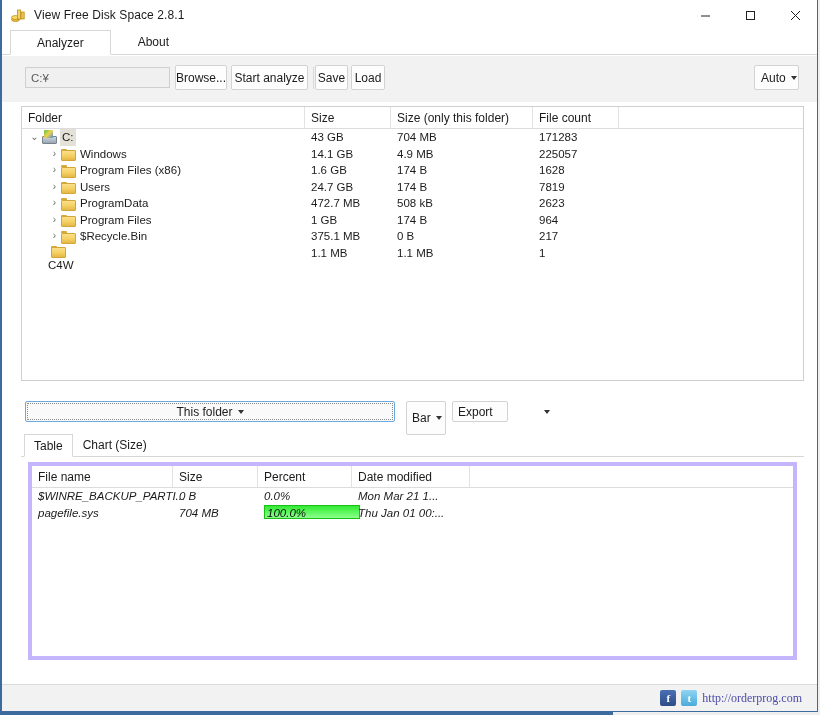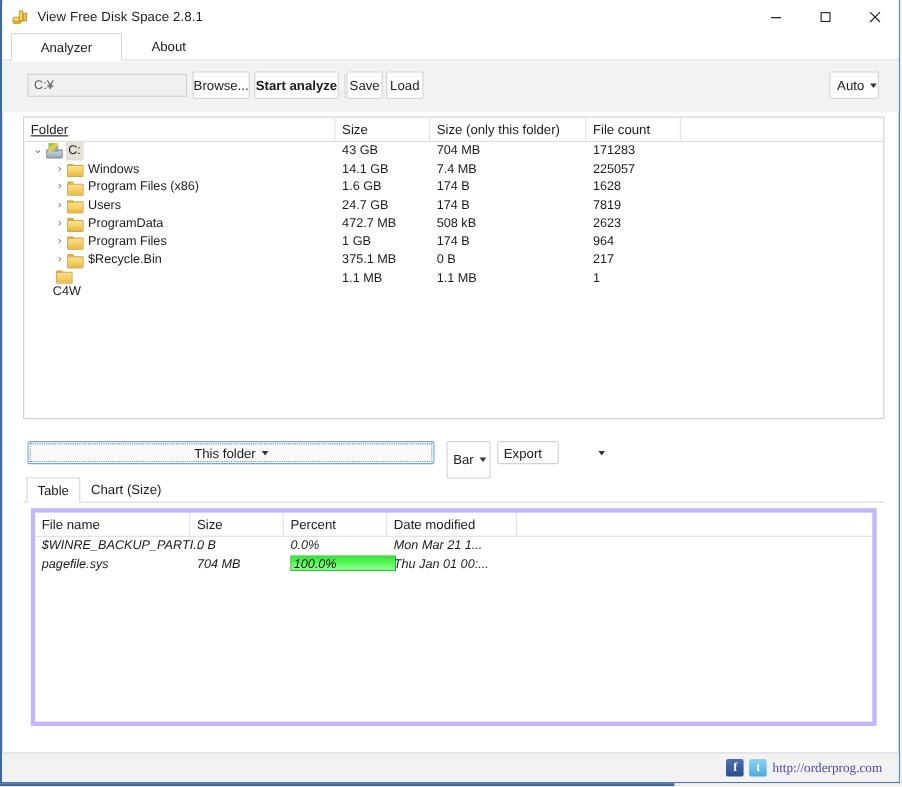--- a/index.html
+++ b/index.html
@@ -111,21 +111,21 @@
     border: 1px solid #d3d3d3;
     border-radius: 2px;
     font-size: 12px; color: #1b1b1b;
     font-family: "Liberation Sans", sans-serif;
     display: flex; align-items: center; justify-content: center;
     padding: 0 8px;
     cursor: default;
     white-space: nowrap;
   }
   .btn-browse { left: 173px; width: 52px; }
-  .btn-start  { left: 229px; width: 77px; font-weight: bold; align-items: center; }
+  .btn-start  { left: 229px; width: 77px; font-weight: normal; align-items: center; }
   .sep-vert {
     position: absolute; left: 311px; top: 11px;
     width: 1px; height: 22px; background: #d9d9d9;
   }
   .btn-save { left: 313px; width: 33px; }
   .btn-load { left: 349px; width: 34px; }
   .btn-auto {
     left: 752px; width: 45px;
     justify-content: space-between; padding: 0 6px;
   }
@@ -380,21 +380,21 @@
         <span>Load</span>
       </div>
       <div class="btn btn-auto">
         <span>Auto</span>
         <span class="caret"></span>
       </div>
     </div>
 
     <div class="tree-panel">
       <div class="tree-head" id="tree-head">
-          <div class="th" style="left: 0px; width: 283px; text-decoration: underline;">
+          <div class="th" style="left: 0px; width: 283px;">
             <span>Folder</span>
           </div>
           <div class="th" style="left: 283px; width: 86px;">
             <span>Size</span>
           </div>
           <div class="th" style="left: 369px; width: 142px;">
             <span>Size (only this folder)</span>
           </div>
           <div class="th" style="left: 511px; width: 86px;">
             <span>File count</span>
@@ -412,21 +412,21 @@
             <span class="c-own">704 MB</span>
             <span class="c-count">171283</span>
           </div>
           <div class="trow">
             <span class="c-folder" style="left: 26px;">
               <span class="chev">›</span>
               <span class="ico-folder"></span>
               <span>Windows</span>
             </span>
             <span class="c-size">14.1 GB</span>
-            <span class="c-own">7.4 MB</span>
+            <span class="c-own">4.9 MB</span>
             <span class="c-count">225057</span>
           </div>
           <div class="trow">
             <span class="c-folder" style="left: 26px;">
               <span class="chev">›</span>
               <span class="ico-folder"></span>
               <span>Program Files (x86)</span>
             </span>
             <span class="c-size">1.6 GB</span>
             <span class="c-own">174 B</span>

